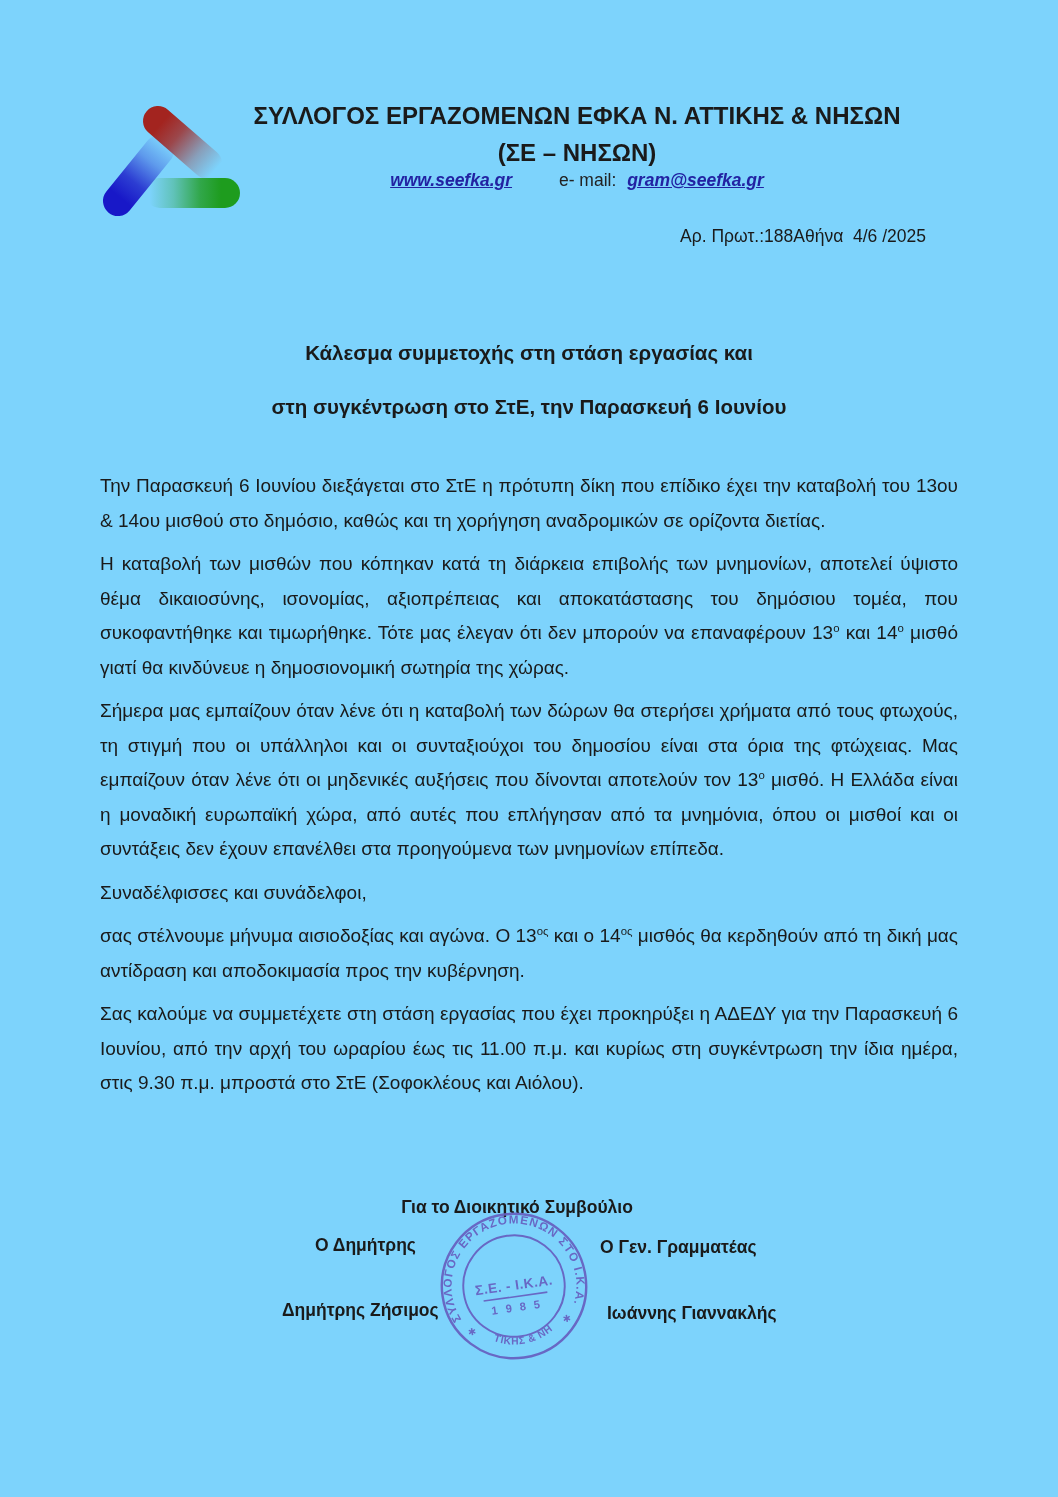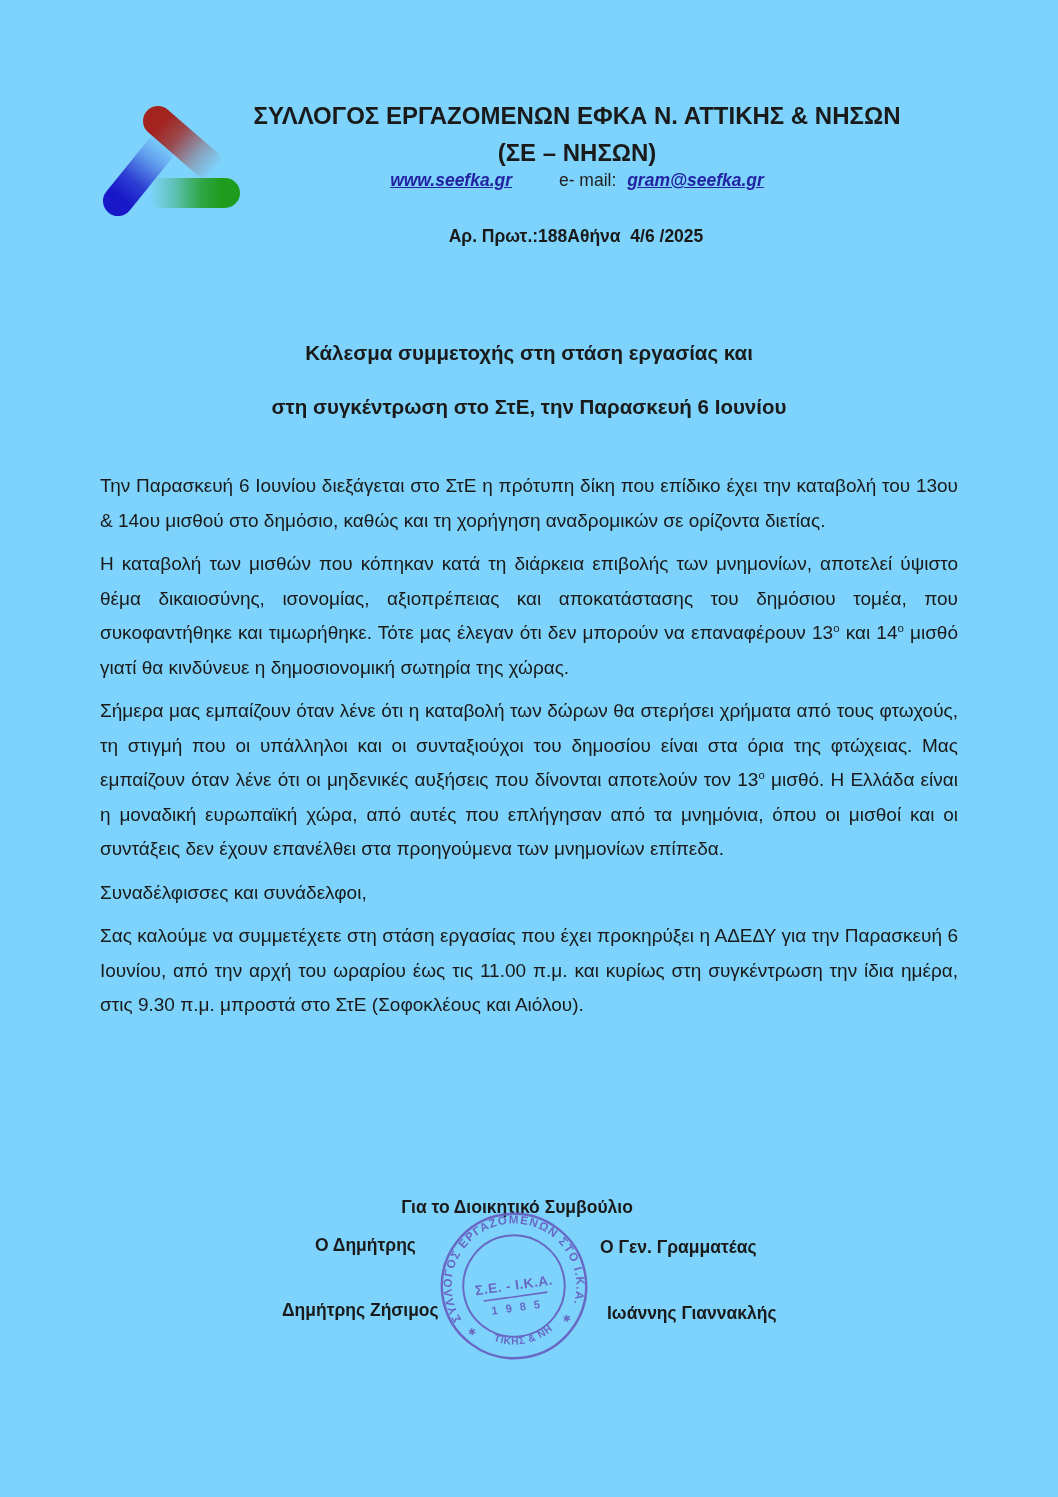--- a/index.html
+++ b/index.html
@@ -22,21 +22,21 @@
   
   .header-text { position:absolute; left:196px; top:102px; width:762px; text-align:center; }
   .org-name { font-size:24px; font-weight:bold; }
   .org-abbr { font-size:24px; font-weight:bold; margin-top:9px; }
   .address  { font-size:17.5px; margin-top:10px; }
   .links-row{ font-size:17.5px; margin-top:3px; }
   .link { color:#2222A2; font-weight:bold; font-style:italic; text-decoration:underline; cursor:pointer; }
   .email-label { margin:0 6px 0 42px; color:#222; }
 
   .meta-row { position:absolute; left:226px; top:226px; width:700px;
-    display:flex; justify-content:center; font-size:17.5px;font-weight:bold; }
+    display:flex; justify-content:flex-end; font-size:17.5px; }
   .meta-row span { white-space:pre; }
 
   
   .title { position:absolute; left:100px; top:341px; width:858px;
     text-align:center; font-weight:bold; font-size:20.5px; }
   .title-line + .title-line { margin-top:30px; }
 
   
   .content { position:absolute; left:100px; top:469px; width:858px; }
   .para { margin:0 0 9px 0; font-size:19px; line-height:34.5px; text-align:justify; }
@@ -95,20 +95,21 @@
   <div class="title">
     <div class="title-line">Κάλεσμα συμμετοχής στη στάση εργασίας και</div>
     <div class="title-line">στη συγκέντρωση στο ΣτΕ, την Παρασκευή 6 Ιουνίου</div>
   </div>
 
   <div class="content">
     <p class="para"><span>Την Παρασκευή 6 Ιουνίου διεξάγεται στο ΣτΕ η πρότυπη δίκη που επίδικο έχει την καταβολή του 13ου &amp; 14ου μισθού στο δημόσιο, καθώς και τη χορήγηση αναδρομικών σε ορίζοντα διετίας.</span></p>
     <p class="para"><span>Η καταβολή των μισθών που κόπηκαν κατά τη διάρκεια επιβολής των μνημονίων, αποτελεί ύψιστο θέμα δικαιοσύνης, ισονομίας, αξιοπρέπειας και αποκατάστασης του δημόσιου τομέα, που συκοφαντήθηκε και τιμωρήθηκε. Τότε μας έλεγαν ότι δεν μπορούν να επαναφέρουν 13</span><sup>ο</sup><span> και 14</span><sup>ο</sup><span> μισθό γιατί θα κινδύνευε η δημοσιονομική σωτηρία της χώρας.</span></p>
     <p class="para"><span>Σήμερα μας εμπαίζουν όταν λένε ότι η καταβολή των δώρων θα στερήσει χρήματα από τους φτωχούς, τη στιγμή που οι υπάλληλοι και οι συνταξιούχοι του δημοσίου είναι στα όρια της φτώχειας. Μας εμπαίζουν όταν λένε ότι οι μηδενικές αυξήσεις που δίνονται αποτελούν τον 13</span><sup>ο</sup><span> μισθό. Η Ελλάδα είναι η μοναδική ευρωπαϊκή χώρα, από αυτές που επλήγησαν από τα μνημόνια, όπου οι μισθοί και οι συντάξεις δεν έχουν επανέλθει στα προηγούμενα των μνημονίων επίπεδα.</span></p>
     <p class="para bold"><span>Συναδέλφισσες και συνάδελφοι,</span></p>
+    <p class="para bold"><span>σας στέλνουμε μήνυμα αισιοδοξίας και αγώνα. Ο 13</span><sup>ος</sup><span> και ο 14</span><sup>ος</sup><span> μισθός θα κερδηθούν από τη δική μας αντίδραση και αποδοκιμασία προς την κυβέρνηση.</span></p>
     <p class="para bold"><span>Σας καλούμε να συμμετέχετε στη στάση εργασίας που έχει προκηρύξει η ΑΔΕΔΥ για την Παρασκευή 6 Ιουνίου, από την αρχή του ωραρίου έως τις 11.00 π.μ. και κυρίως στη συγκέντρωση την ίδια ημέρα, στις 9.30 π.μ. μπροστά στο ΣτΕ (Σοφοκλέους και Αιόλου).</span></p>
   </div>
 
   <div class="signature">
     <div class="board-label">Για το Διοικητικό Συμβούλιο</div>
     <div class="sig president-label">Ο Δημήτρης</div>
     <div class="sig secretary-label">Ο Γεν. Γραμματέας</div>
     <div class="sig president-name">Δημήτρης Ζήσιμος</div>
     <div class="sig secretary-name">Ιωάννης Γιαννακλής</div>
 

